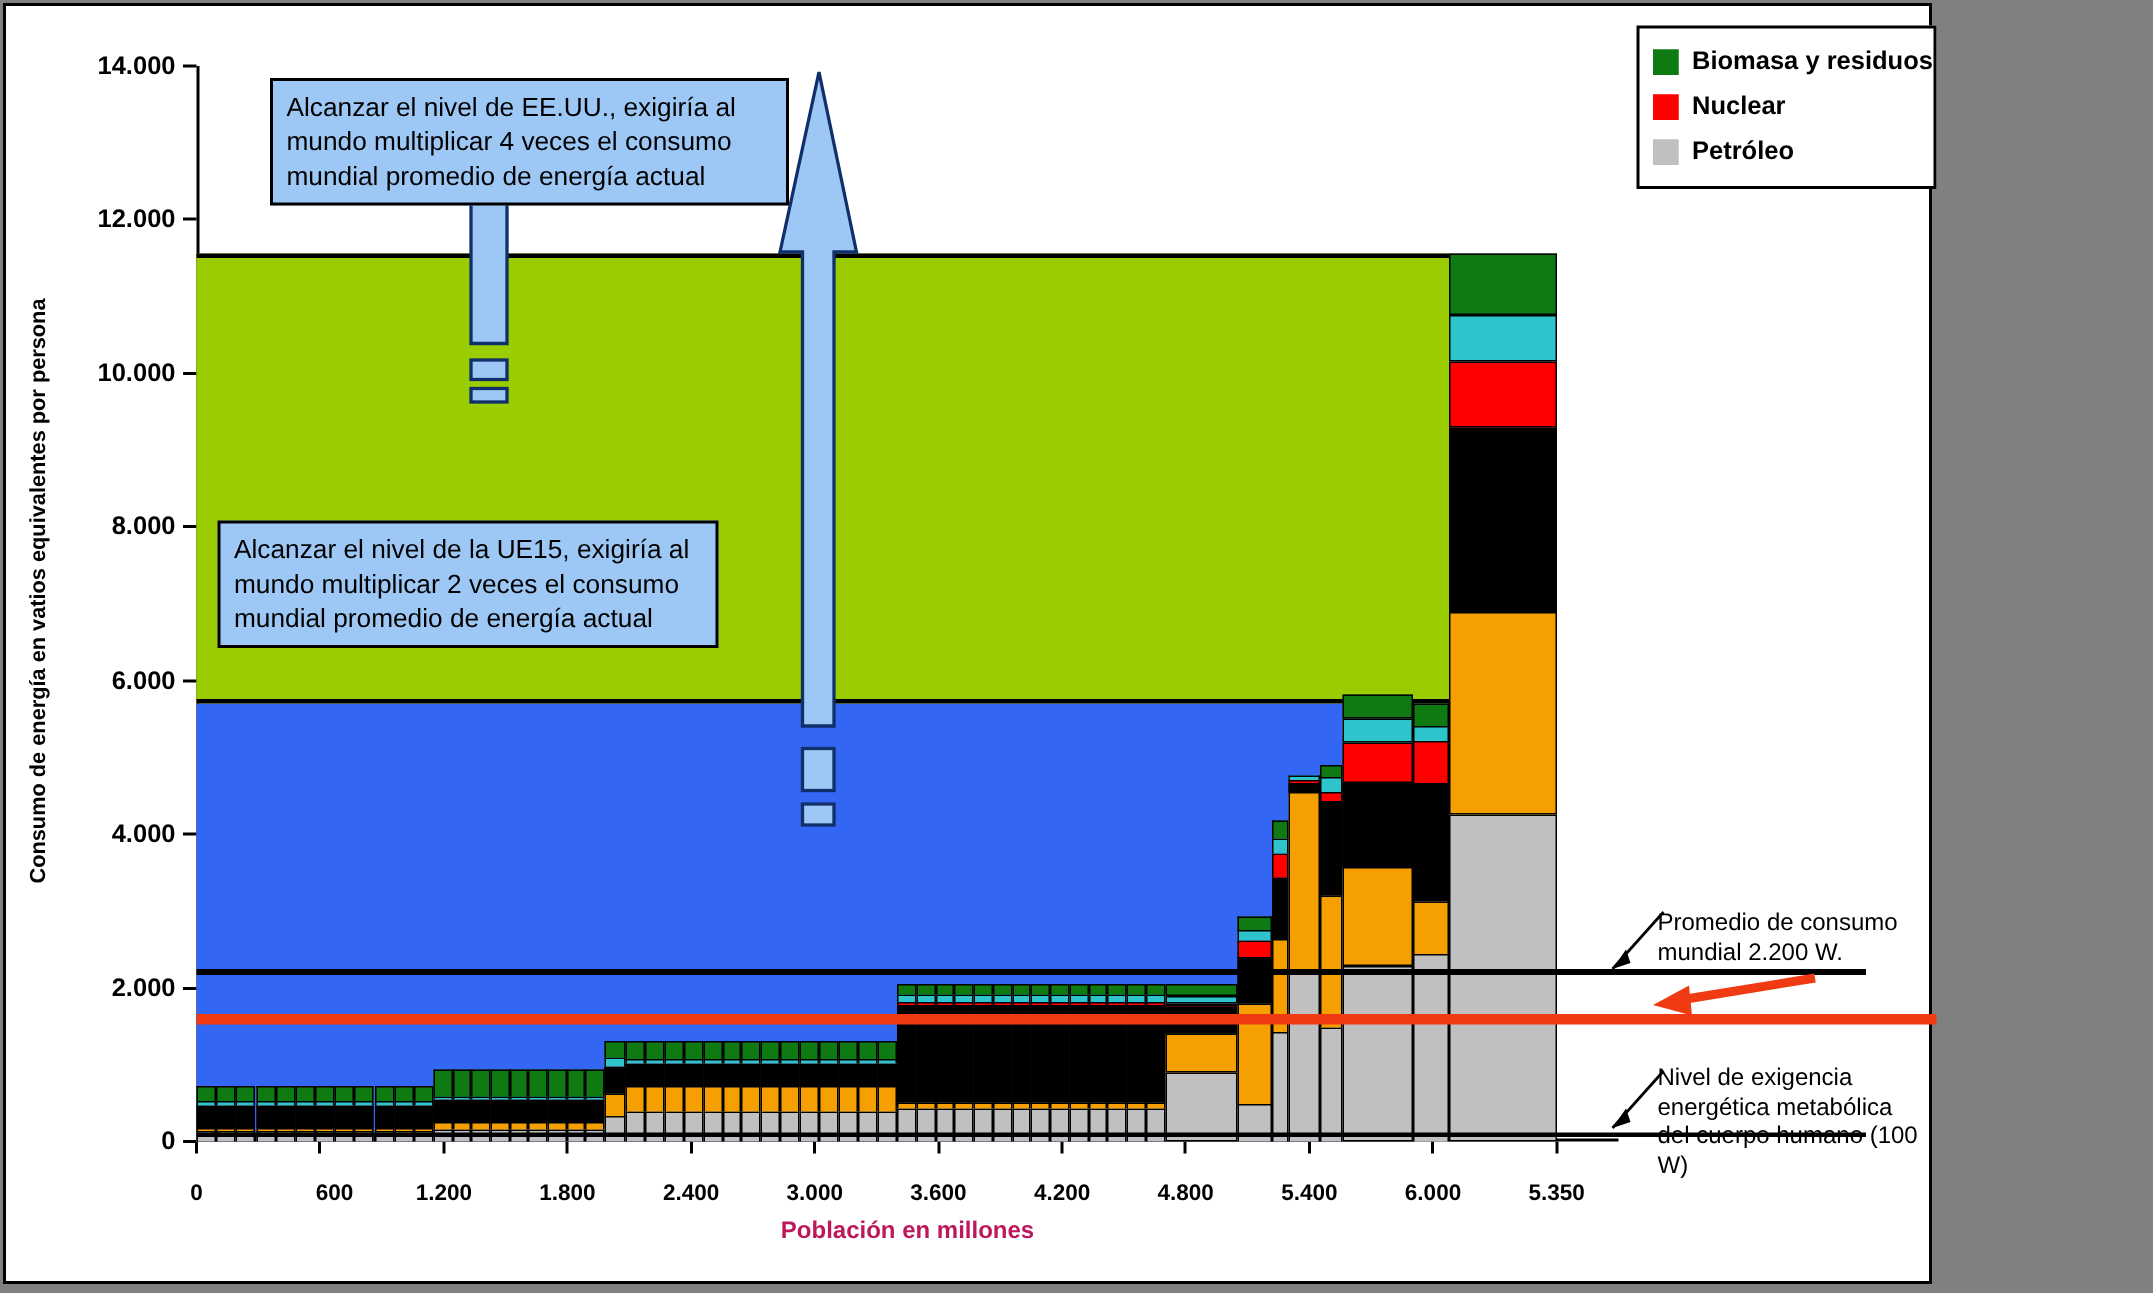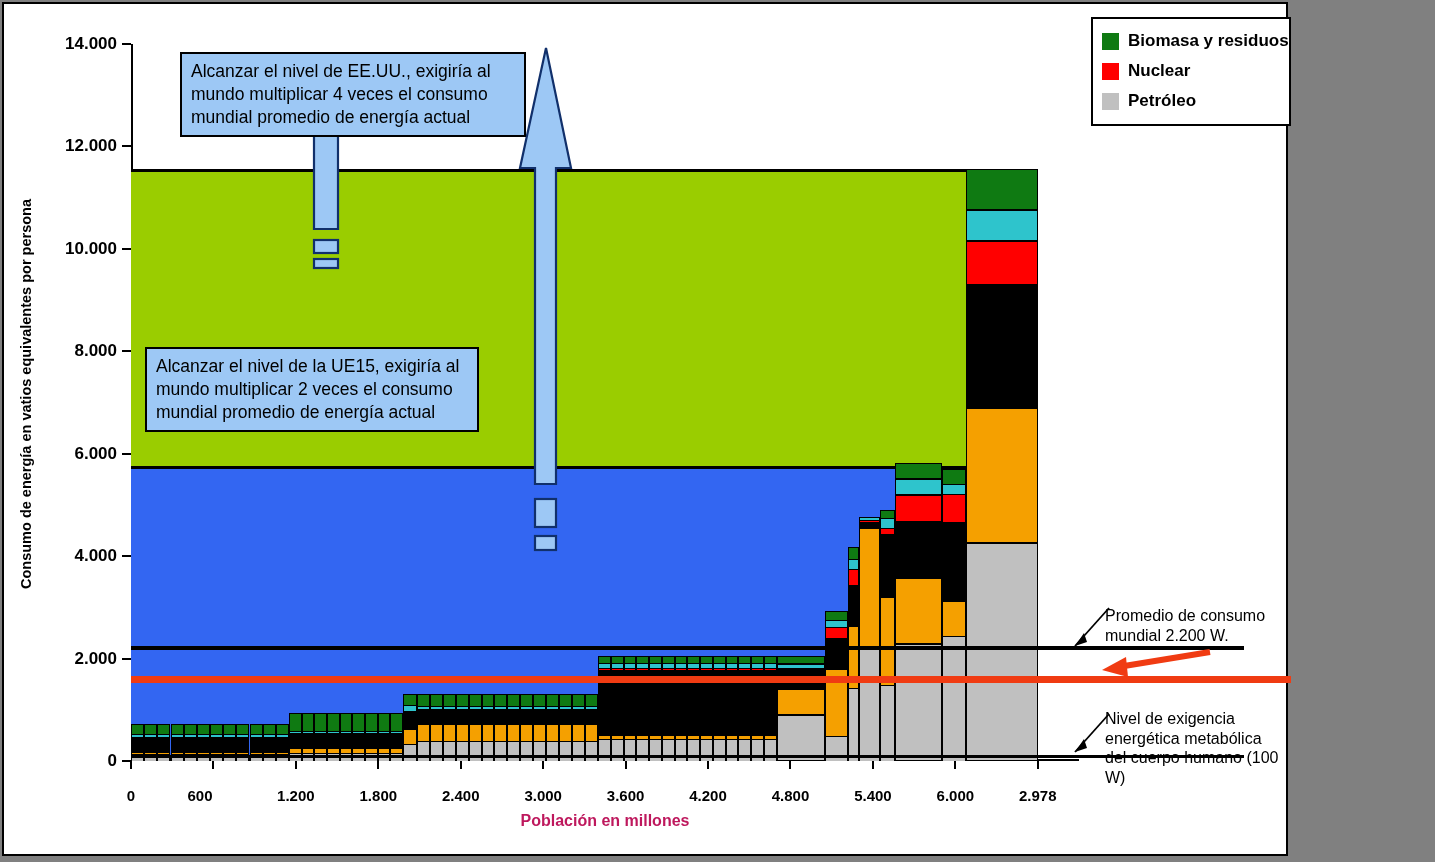--- a/index.html
+++ b/index.html
@@ -114,41 +114,41 @@
           <span style="top: 204.857px;">10.000</span>
           <div class="tick-y" style="top: 203.857px;"></div>
           <span style="top: 102.429px;">12.000</span>
           <div class="tick-y" style="top: 101.429px;"></div>
           <span style="top: 0px;">14.000</span>
           <div class="tick-y" style="top: -1px;"></div>
         </div>
       <div class="xlabels" id="xlabels" style="top: 717px;">
           <span style="left: 0px;">0</span>
           <div class="tick-x" style="left: -1px;"></div>
-          <span style="left: 69px; text-align: right;">600</span>
+          <span style="left: 92px; text-align: right;">600</span>
           <div class="tick-x" style="left: 81.4348px;"></div>
           <span style="left: 164.87px;">1.200</span>
           <div class="tick-x" style="left: 163.87px;"></div>
           <span style="left: 247.304px;">1.800</span>
           <div class="tick-x" style="left: 246.304px;"></div>
           <span style="left: 329.739px;">2.400</span>
           <div class="tick-x" style="left: 328.739px;"></div>
           <span style="left: 412.174px;">3.000</span>
           <div class="tick-x" style="left: 411.174px;"></div>
           <span style="left: 494.609px;">3.600</span>
           <div class="tick-x" style="left: 493.609px;"></div>
           <span style="left: 577.043px;">4.200</span>
           <div class="tick-x" style="left: 576.043px;"></div>
           <span style="left: 659.478px;">4.800</span>
           <div class="tick-x" style="left: 658.478px;"></div>
           <span style="left: 741.913px;">5.400</span>
           <div class="tick-x" style="left: 740.913px;"></div>
           <span style="left: 824.348px;">6.000</span>
           <div class="tick-x" style="left: 823.348px;"></div>
-          <span style="left: 906.783px;">2.978</span>
+          <span style="left: 906.783px;">5.350</span>
           <div class="tick-x" style="left: 905.783px;"></div>
         </div>
       <div id="bands">
           <div class="refblock ref-blue" style="left: 0px; width: 810.609px; top: 425.079px; height: 291.921px;"></div>
           <div class="refblock ref-green" style="left: 0px; width: 835.339px; top: 125.475px; height: 299.604px;"></div>
         </div>
       <div id="bars">
           <div class="bar" style="left: 0px; width: 13.1667px; height: 36.8743px;">
             <div class="seg" style="background: rgb(192, 192, 192); bottom: 0px; height: 6.65786px; border-top: 1px solid rgb(0, 0, 0);"></div>
             <div class="seg" style="background: rgb(245, 160, 0); bottom: 6.65786px; height: 2.04857px; border-top: 1px solid rgb(0, 0, 0);"></div>

